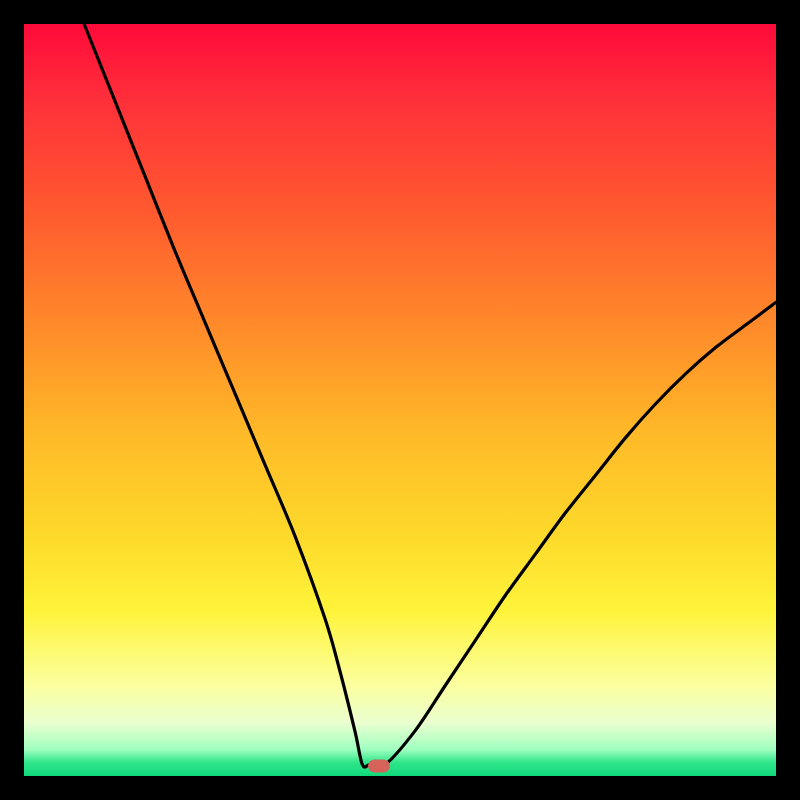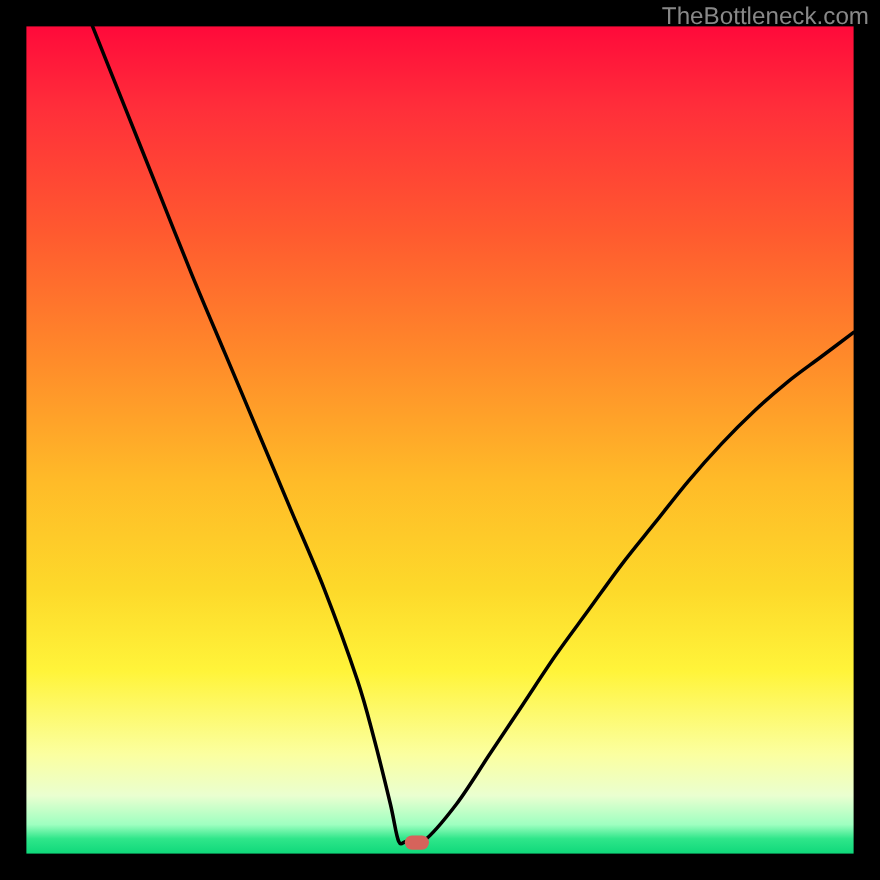--- a/index.html
+++ b/index.html
@@ -69,21 +69,20 @@
     height: 13px;
     border-radius: 7px;
     background: #d6635b;
     transform: translate(-50%, -50%);
   }
 </style>
 </head>
 <body>
 
 <div class="frame">
-  <div class="watermark">TheBottleneck.com</div>
 
   <div class="plot-area">
     <svg class="curve" viewBox="0 0 752 752">
       <path class="curve-path" d="M 60.16 0.00 C 64.97 12.03, 80.61 51.14, 90.24 75.20 C 99.87 99.26, 110.69 126.34, 120.32 150.40 C 129.95 174.46, 140.77 202.14, 150.40 225.60 C 160.03 249.06, 170.85 274.18, 180.48 297.04 C 190.11 319.90, 200.93 345.62, 210.56 368.48 C 220.19 391.34, 231.01 417.06, 240.64 439.92 C 250.27 462.78, 261.09 486.69, 270.72 511.36 C 280.35 536.03, 293.58 572.42, 300.80 594.08 C 308.02 615.74, 311.03 628.67, 315.84 646.72 C 320.65 664.77, 327.27 691.84, 330.88 706.88 C 334.49 721.92, 335.99 735.31, 338.40 740.72 C 340.81 746.13, 342.31 740.72, 345.92 740.72 C 349.53 740.72, 353.74 746.13, 360.96 740.72 C 368.18 735.31, 381.41 719.51, 391.04 706.88 C 400.67 694.25, 411.49 676.20, 421.12 661.76 C 430.75 647.32, 441.57 631.08, 451.20 616.64 C 460.83 602.20, 471.65 585.36, 481.28 571.52 C 490.91 557.68, 501.73 543.40, 511.36 530.16 C 520.99 516.92, 531.81 501.43, 541.44 488.80 C 551.07 476.17, 561.89 463.23, 571.52 451.20 C 581.15 439.17, 591.97 425.03, 601.60 413.60 C 611.23 402.17, 622.05 389.99, 631.68 379.76 C 641.31 369.53, 652.13 358.70, 661.76 349.68 C 671.39 340.66, 682.21 331.18, 691.84 323.36 C 701.47 315.54, 712.29 308.02, 721.92 300.80 C 731.55 293.58, 747.19 281.85, 752.00 278.24" style="stroke: rgb(0, 0, 0);"></path>
     </svg>
     <div class="marker" style="left: 354.944px; top: 742.224px; background: rgb(214, 99, 91);"></div>
   </div>
 </div>
 
 </body></html>

